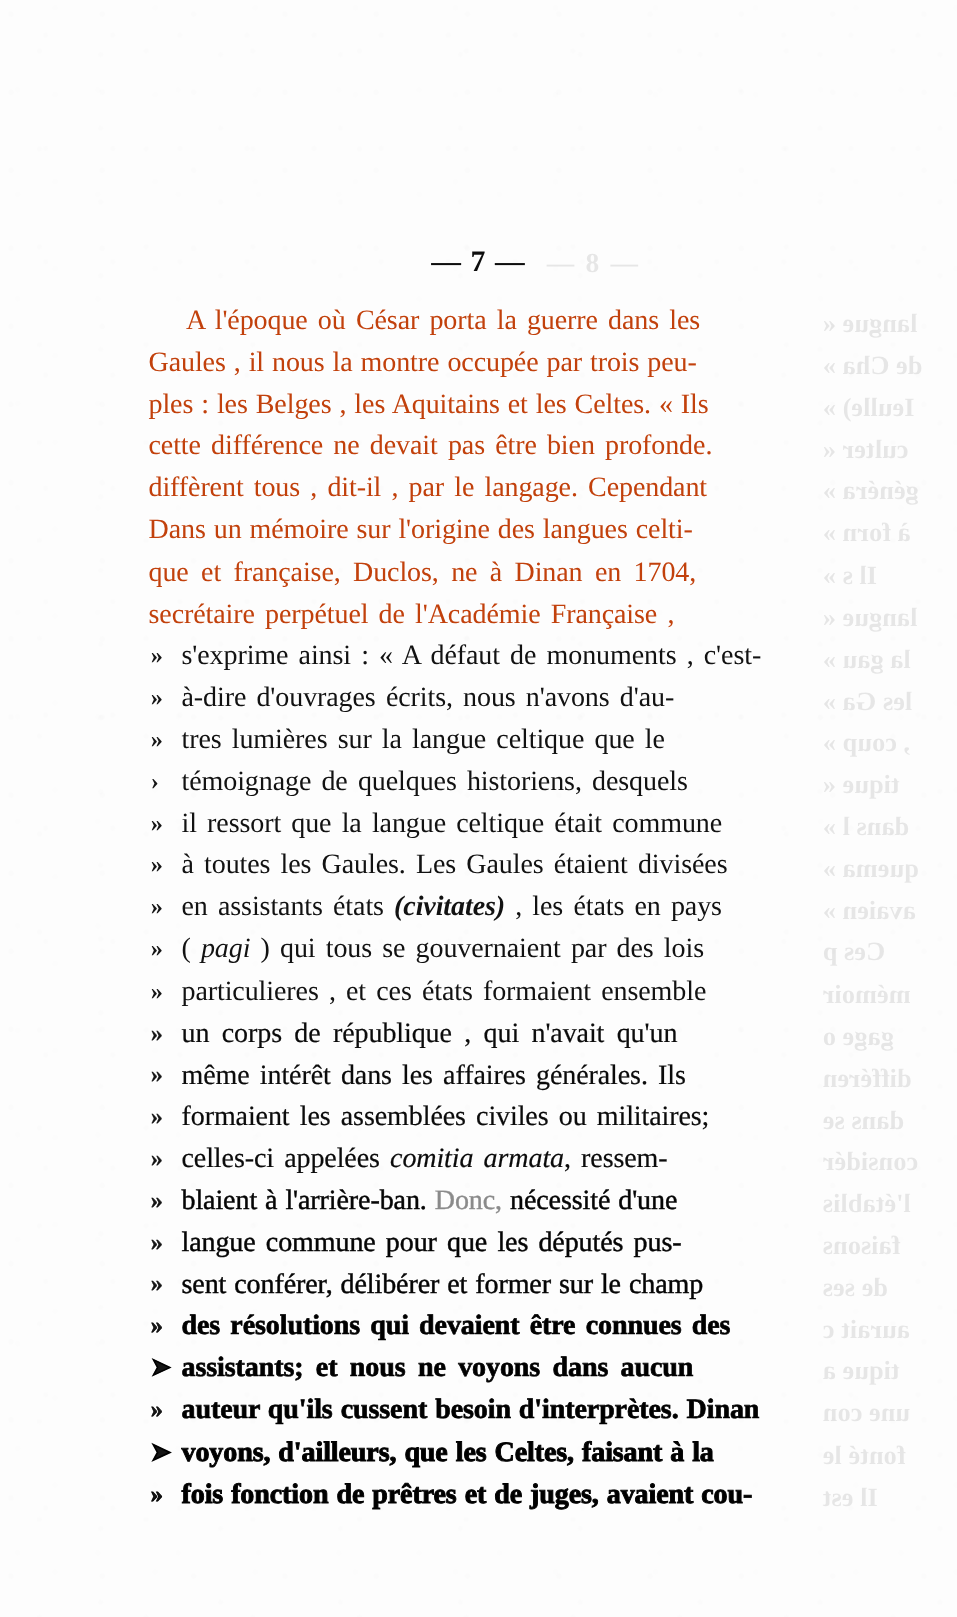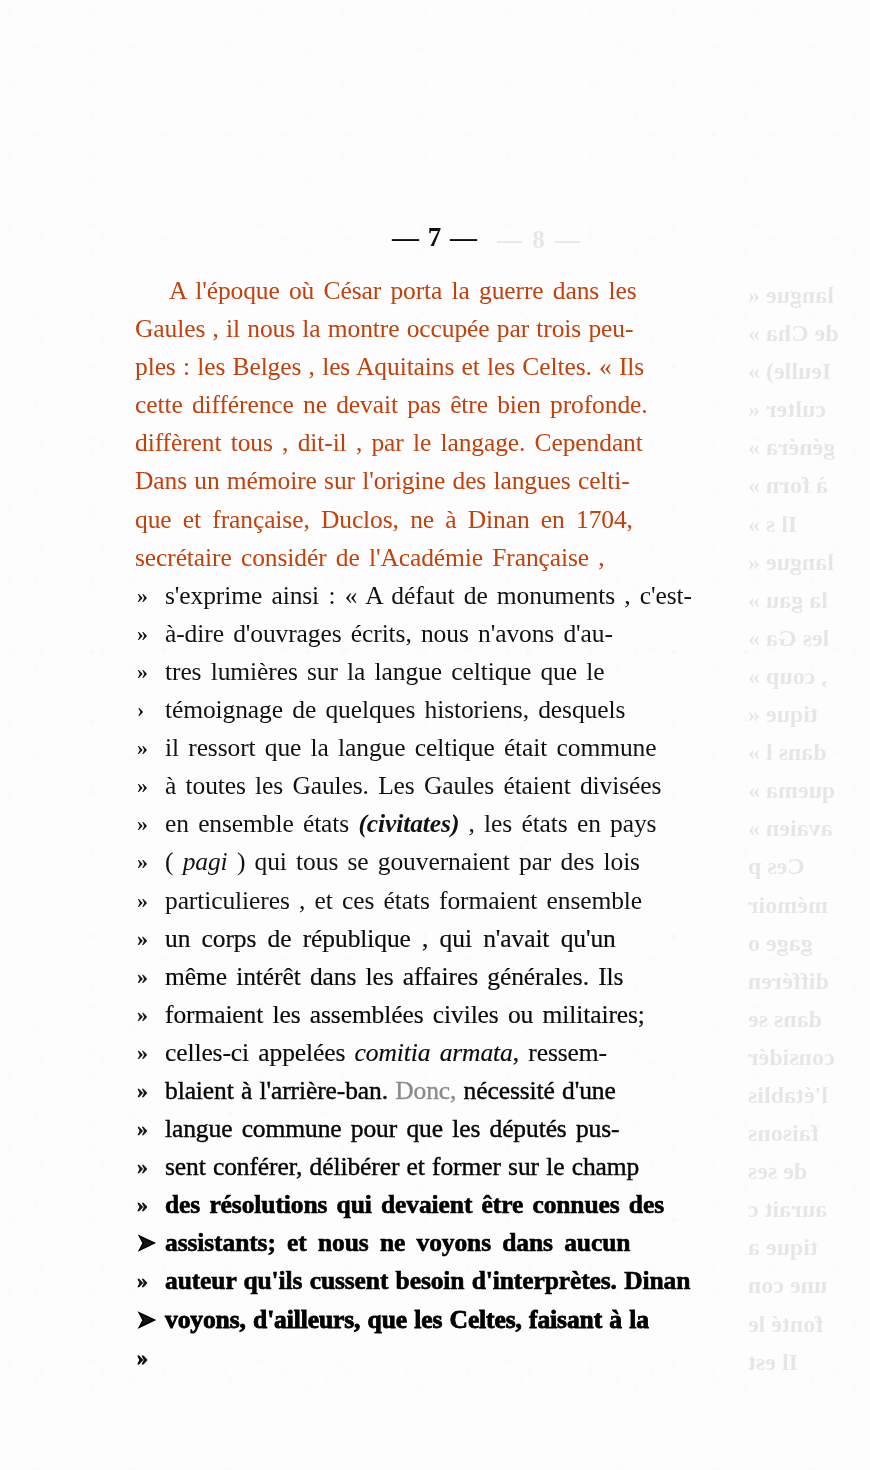--- a/index.html
+++ b/index.html
@@ -175,37 +175,37 @@
   <div class="folio-ghost">— 8 —</div>
 
   <div class="column" id="column">
       <div class="ln indent ws2 ink0">A l'époque où  César porta la  guerre dans les</div>
       <div class="ln ws1 ink0">Gaules , il  nous la  montre occupée  par trois peu-</div>
       <div class="ln ws1 ink0">ples : les  Belges , les  Aquitains et les Celtes.  « Ils</div>
       <div class="ln ws2 ink0">cette différence ne devait pas être bien  profonde.</div>
       <div class="ln ws2 ink0">diffèrent tous , dit-il , par le  langage.  Cependant</div>
       <div class="ln ws1 ink0">Dans  un mémoire sur l'origine des langues celti-</div>
       <div class="ln ws3 ink0">que et française, Duclos, ne à Dinan  en  1704,</div>
-      <div class="ln ws2 ink0">secrétaire  considér  de  l'Académie  Française ,</div>
+      <div class="ln ws2 ink0">secrétaire  perpétuel  de  l'Académie  Française ,</div>
       <div class="ln quote ws2 ink1"><span class="gm">»</span><span>s'exprime ainsi : « A défaut de monuments , c'est-</span></div>
       <div class="ln quote ws2 ink1"><span class="gm">»</span><span>à-dire d'ouvrages  écrits,  nous  n'avons d'au-</span></div>
       <div class="ln quote ws2 ink1"><span class="gm">»</span><span>tres lumières  sur  la  langue  celtique  que  le</span></div>
       <div class="ln quote ws2 ink1"><span class="gm">›</span><span>témoignage  de  quelques  historiens,  desquels</span></div>
       <div class="ln quote ws2 ink1"><span class="gm">»</span><span>il ressort que la langue celtique était commune</span></div>
       <div class="ln quote ws2 ink1"><span class="gm">»</span><span>à toutes les Gaules. Les Gaules étaient divisées</span></div>
-      <div class="ln quote ws2 ink1"><span class="gm">»</span><span>en  ensemble états </span><i class="latb">(civitates)</i><span> , les états en pays</span></div>
+      <div class="ln quote ws2 ink1"><span class="gm">»</span><span>en  assistants états </span><i class="latb">(civitates)</i><span> , les états en pays</span></div>
       <div class="ln quote ws2 ink1"><span class="gm">»</span><span>( </span><i class="lat">pagi</i><span> ) qui tous se  gouvernaient par  des lois</span></div>
       <div class="ln quote ws2 ink1"><span class="gm">»</span><span>particulieres , et ces états  formaient  ensemble</span></div>
       <div class="ln quote ws3 ink2"><span class="gm">»</span><span>un  corps  de  république ,  qui n'avait  qu'un</span></div>
       <div class="ln quote ws2 ink2"><span class="gm">»</span><span>même intérêt dans les  affaires générales. Ils</span></div>
       <div class="ln quote ws2 ink2"><span class="gm">»</span><span>formaient  les assemblées civiles  ou militaires;</span></div>
       <div class="ln quote ws2 ink2"><span class="gm">»</span><span>celles-ci  appelées </span><i class="lat">comitia  armata</i><span>, ressem-</span></div>
       <div class="ln quote ws1 ink3"><span class="gm">»</span><span>blaient  à  l'arrière-ban. </span><span class="faded">Donc,</span><span> nécessité d'une</span></div>
       <div class="ln quote ws2 ink3"><span class="gm">»</span><span>langue  commune  pour  que  les  députés  pus-</span></div>
       <div class="ln quote ws1 ink3"><span class="gm">»</span><span>sent conférer, délibérer et former sur le champ</span></div>
       <div class="ln quote ws2 ink4"><span class="gm">»</span><span>des résolutions qui  devaient être connues des</span></div>
       <div class="ln quote ws3 ink4"><span class="gm">➤</span><span>assistants;  et  nous  ne  voyons  dans  aucun</span></div>
       <div class="ln quote ws1 ink4"><span class="gm">»</span><span>auteur qu'ils cussent besoin d'interprètes.  Dinan</span></div>
       <div class="ln quote ws1 ink5"><span class="gm">➤</span><span>voyons,  d'ailleurs, que les Celtes, faisant à la</span></div>
-      <div class="ln quote ws1 ink5"><span class="gm">»</span></div>
+      <div class="ln quote ws1 ink5"><span class="gm">»</span><span>fois fonction de prêtres et de juges,  avaient cou-</span></div>
     </div>
 
 </div>
 
 </body></html>

